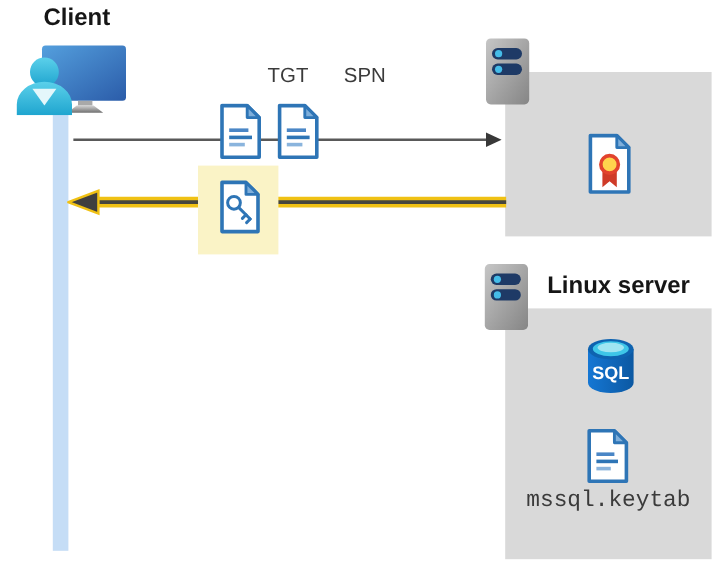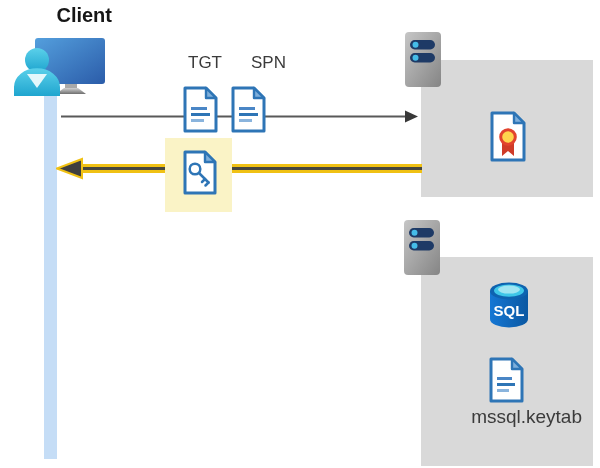--- a/index.html
+++ b/index.html
@@ -2,23 +2,23 @@
 <html><head>
 <meta charset="utf-8">
 <style>
   html,body{margin:0;padding:0;background:#ffffff;}
   .stage{
     position:relative;width:600px;height:468px;background:#ffffff;overflow:hidden;
     font-family:"Liberation Sans",sans-serif;
   }
   .abs{position:absolute;}
   .node-title{font-weight:bold;font-size:20px;color:#161616;line-height:1.18;}
-  .center{text-align:right;}
-  .ticket-label{font-size:17px;color:#3b3b3b;}
-  .file-label{font-size:19px;color:#3b3b3b;}
+  .center{text-align:center;}
+  .ticket-label{font-size:17px;color:#3b3b3b;margin-left:40px;}
+  .file-label{font-size:19px;color:#3b3b3b;font-family:Liberation Mono, monospace;}
   .panel{background:#d9d9d9;}
   .lifeline{background:#c5ddf6;}
   .highlight{background:#faf3c6;}
   svg{display:block;}
 </style>
 </head>
 <body>
 
 <div class="stage">
 
@@ -112,20 +112,21 @@
     <circle cx="11.5" cy="26.75" r="3" fill="#45bce8"></circle>
   </svg>
 
   <svg class="abs" style="left:487px;top:111px" width="42" height="51" viewBox="0 0 42 51">
     <path d="M5 2 H27 L37 12 V49 H5 Z" fill="#ffffff" stroke="#2e75b6" stroke-width="3" stroke-linejoin="round"></path>
     <path d="M27 2 L37 12 H27 Z" fill="#7fafdb" stroke="#2e75b6" stroke-width="2.4" stroke-linejoin="round"></path>
     <polygon points="15,30 27,30 27,45 21,40 15,45" fill="#cf3b28"></polygon>
     <circle cx="21" cy="26" r="7.3" fill="#ffd44d" stroke="#e2432d" stroke-width="3"></circle>
   </svg>
 
+  <div class="abs node-title" style="left:456px;top:227px;width:140px">Linux server</div>
 
   <div class="abs panel" style="left:421px;top:257px;width:172px;height:209px"></div>
 
   <svg class="abs" style="left:403px;top:219px" width="38" height="57" viewBox="0 0 38 57">
     <rect x="1" y="1" width="36" height="55" rx="4" fill="url(#gSrv)"></rect>
     <rect x="6" y="9" width="25" height="9.5" rx="4.75" fill="#1e3a66"></rect>
     <circle cx="11.5" cy="13.75" r="3" fill="#45bce8"></circle>
     <rect x="6" y="22" width="25" height="9.5" rx="4.75" fill="#1e3a66"></rect>
     <circle cx="11.5" cy="26.75" r="3" fill="#45bce8"></circle>
   </svg>

